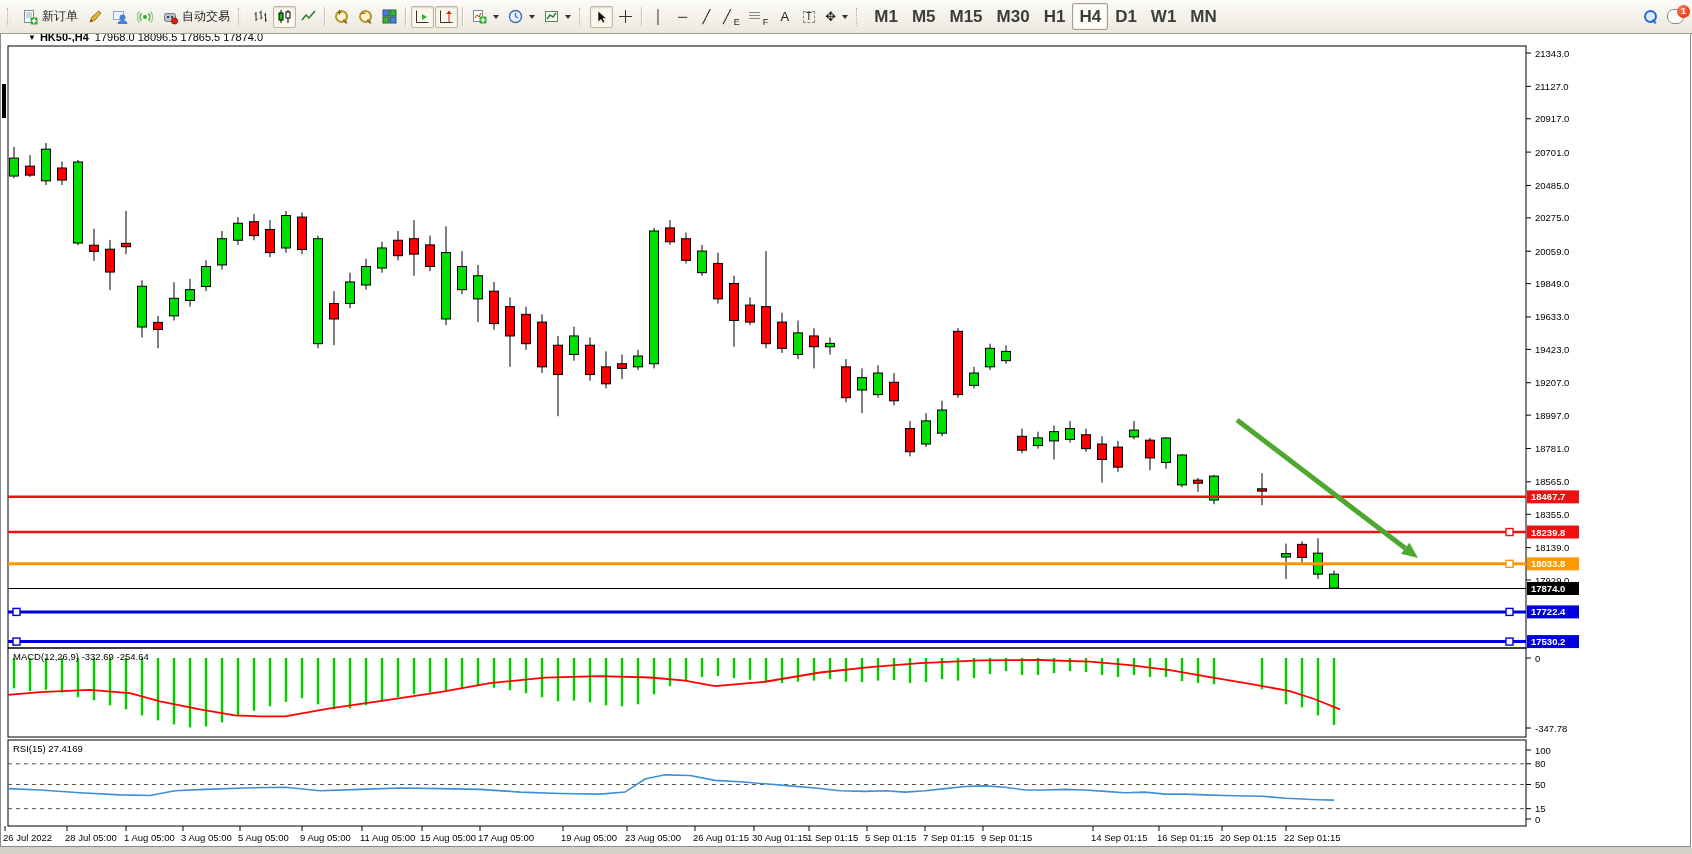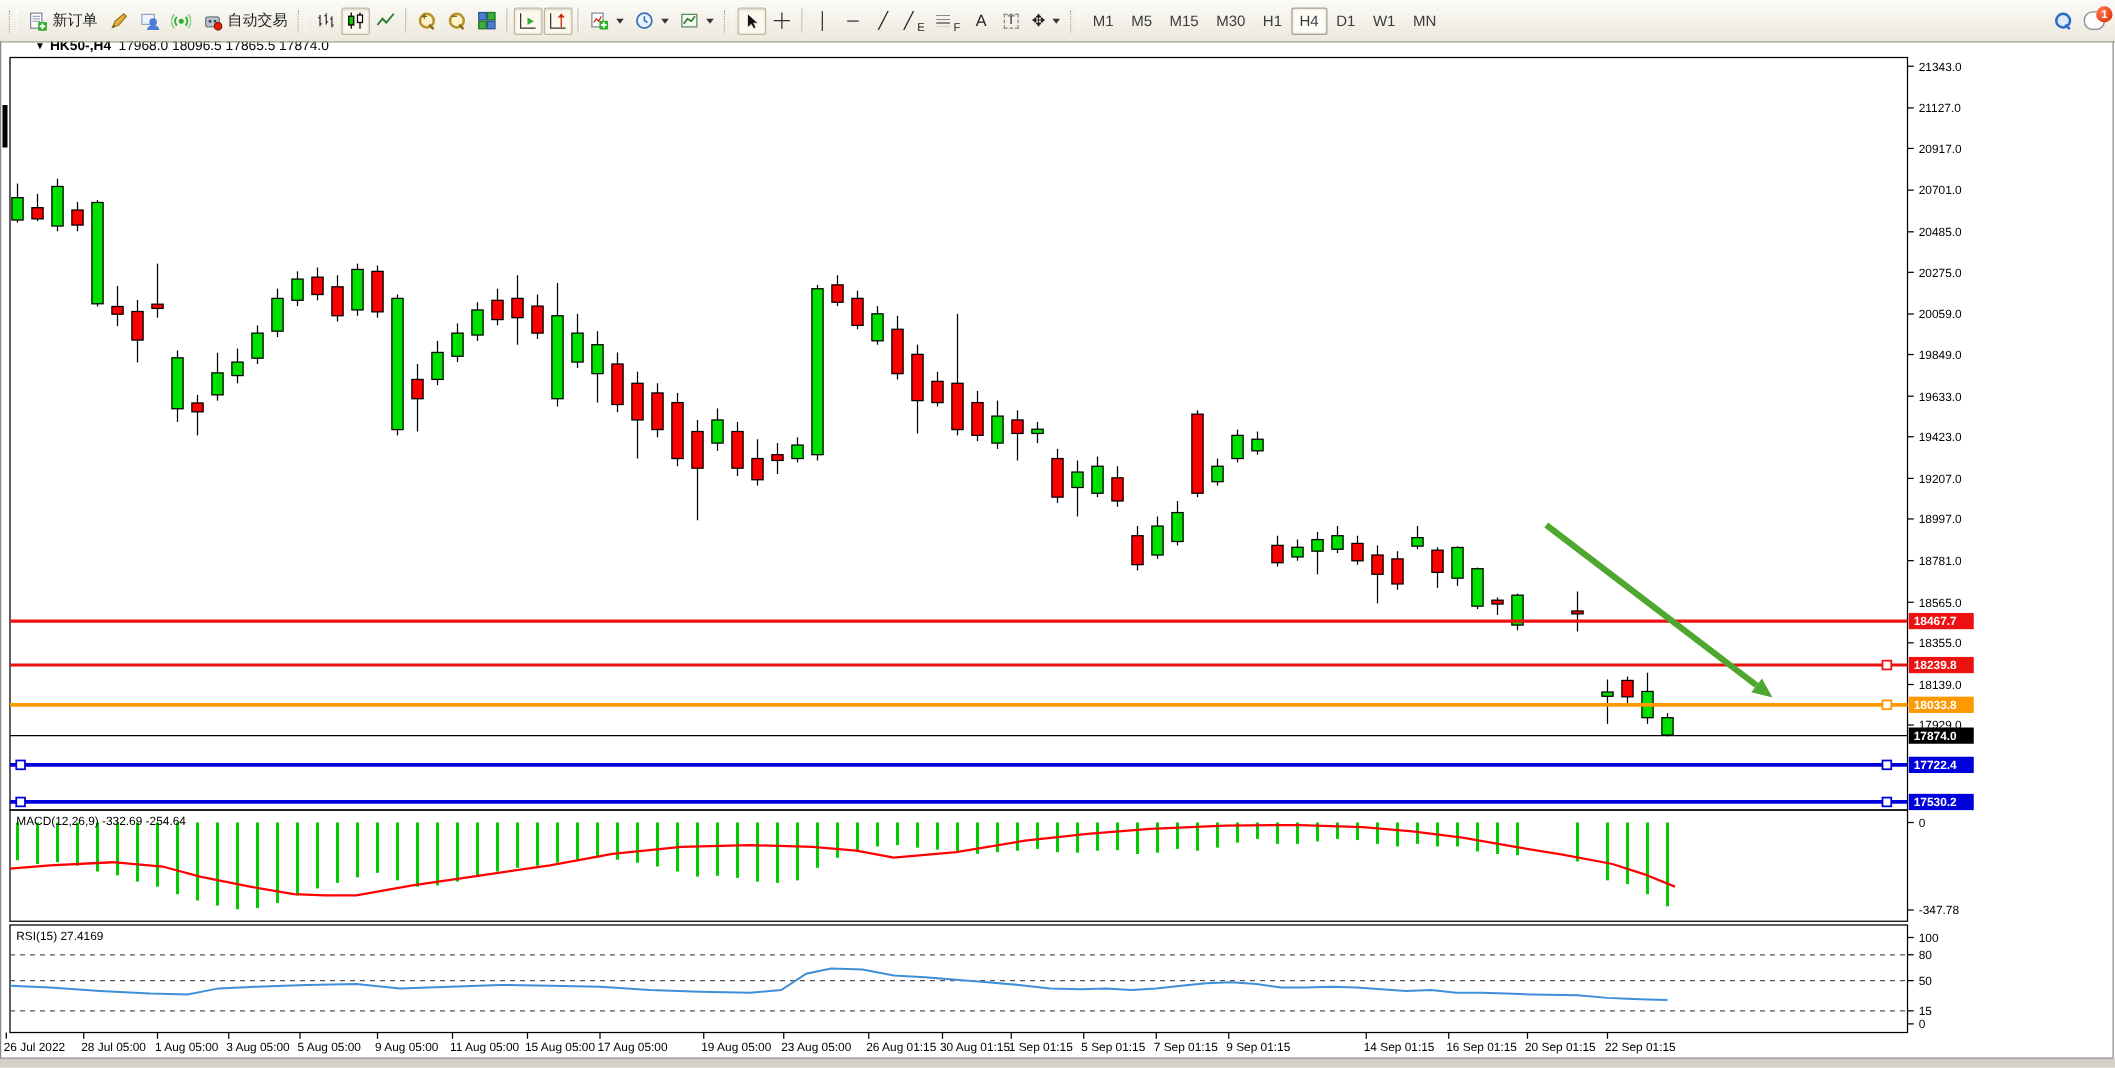--- a/index.html
+++ b/index.html
@@ -12,21 +12,21 @@
   .grip{width:5px;height:18px;border-left:1px dotted #b0ac9f;border-right:1px dotted #fff;margin:0 3px;}
   .sep{width:1px;height:19px;background:#c6c2b5;border-right:1px solid #fdfdfb;margin:0 3px;}
   .tbtn{height:22px;min-width:23px;display:flex;align-items:center;justify-content:center;gap:4px;
     border:1px solid transparent;border-radius:2px;background:transparent;padding:0 3px;
     font-size:12px;color:#1d1d1d;cursor:default;box-sizing:border-box;}
   .tbtn.pressed{background:#fcf8ee;border-color:#bdb8a6;box-shadow:inset 0 1px 2px #d9d4c3;}
   .tbtn .cn{font-size:12px;white-space:nowrap;}
   .caret{width:0;height:0;border-left:3px solid transparent;border-right:3px solid transparent;border-top:4px solid #333;margin-left:2px;}
   .glyph{font-size:13px;color:#222;line-height:1;}
   .subletter{font-size:9px;color:#222;margin-left:-1px;align-self:flex-end;}
-  .tf-btn{font-size:12px;color:#3c3c3c;padding:3px 6px;border:1px solid transparent;border-radius:2px;}
+  .tf-btn{font-size:17px;color:#3c3c3c;padding:3px 6px;border:1px solid transparent;border-radius:2px;font-weight:bold;}
   .tf-btn.active{background:#fdfcf6;border-color:#a39f8f;box-shadow:inset 0 0 2px #cfcaba;}
   .spacer{flex:1;}
   
   .mag{position:relative;width:13px;height:13px;}
   .mag .lens{position:absolute;left:0;top:0;width:9px;height:9px;border:2px solid #b8912c;border-radius:50%;background:#fdf3c9;}
   .mag.blue .lens{border-color:#2b6cc8;background:#dceafc;}
   .mag .handle{position:absolute;left:9px;top:9px;width:5px;height:2px;background:#8a6d1f;transform:rotate(45deg);transform-origin:0 0;}
   .mag.blue .handle{background:#2b6cc8;}
   .mag .sign{position:absolute;left:1px;top:-2px;width:7px;font-size:9px;font-weight:bold;color:#7a5f16;text-align:center;}
   .cross{position:relative;width:13px;height:13px;}

